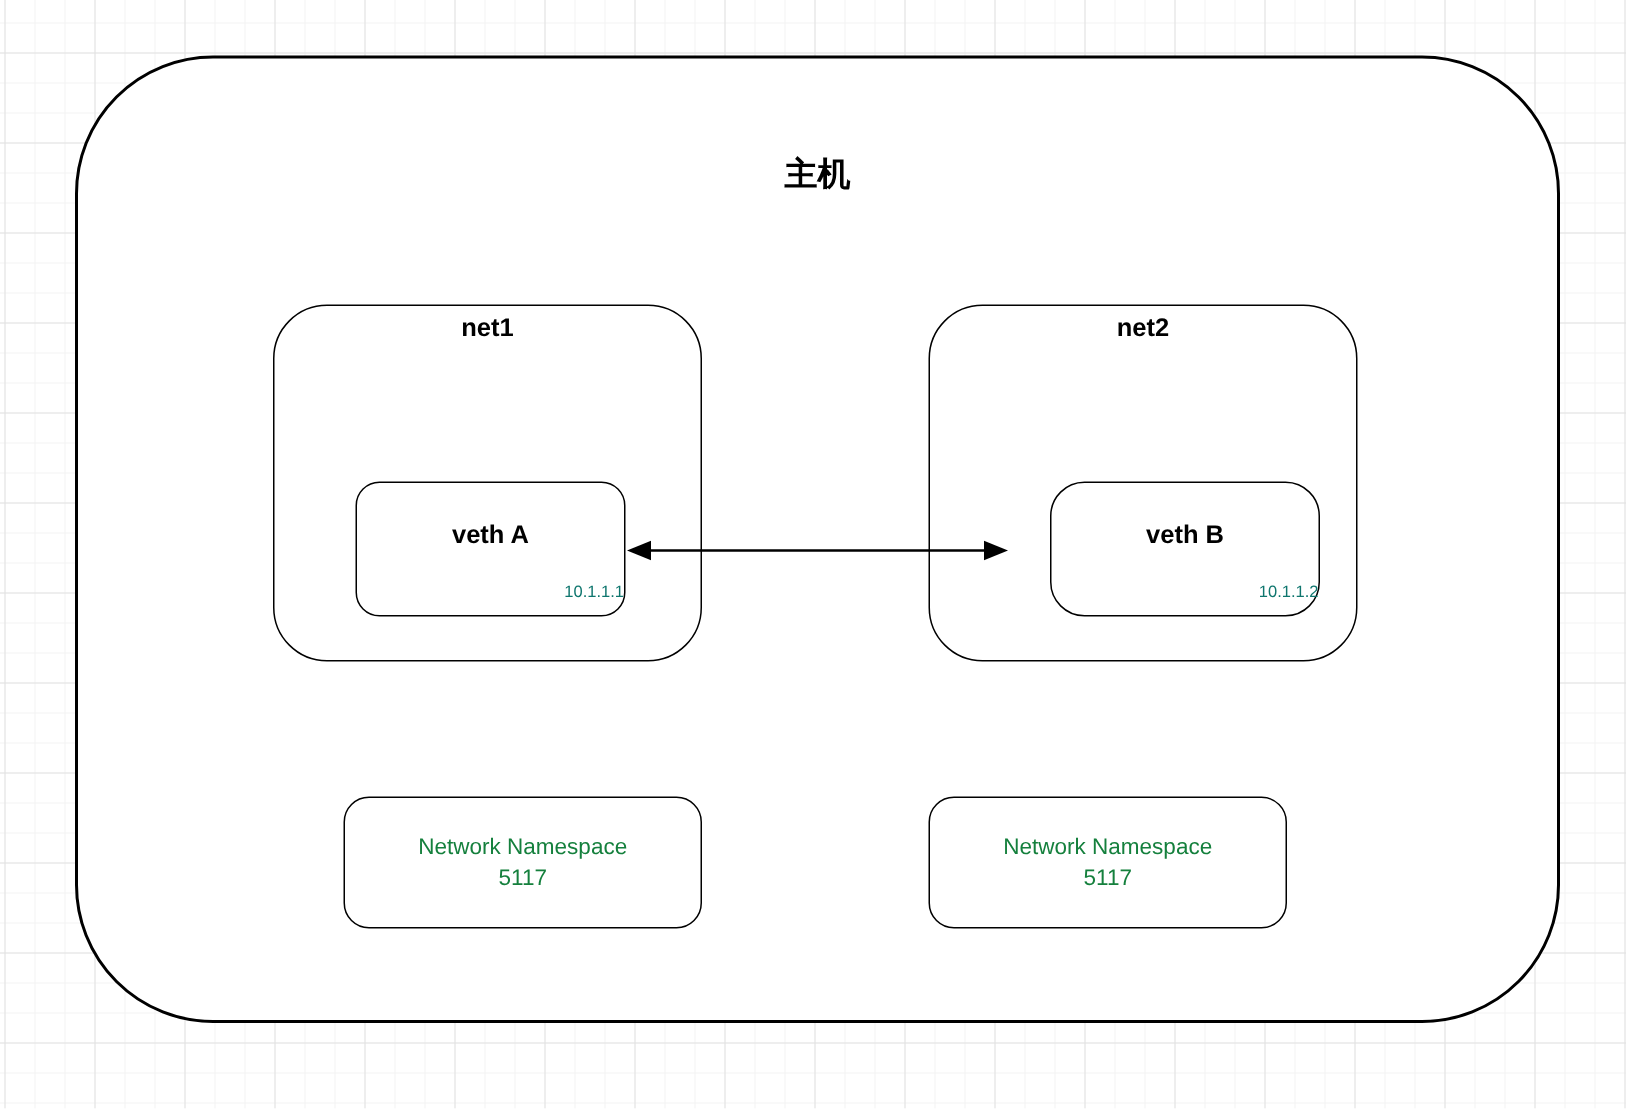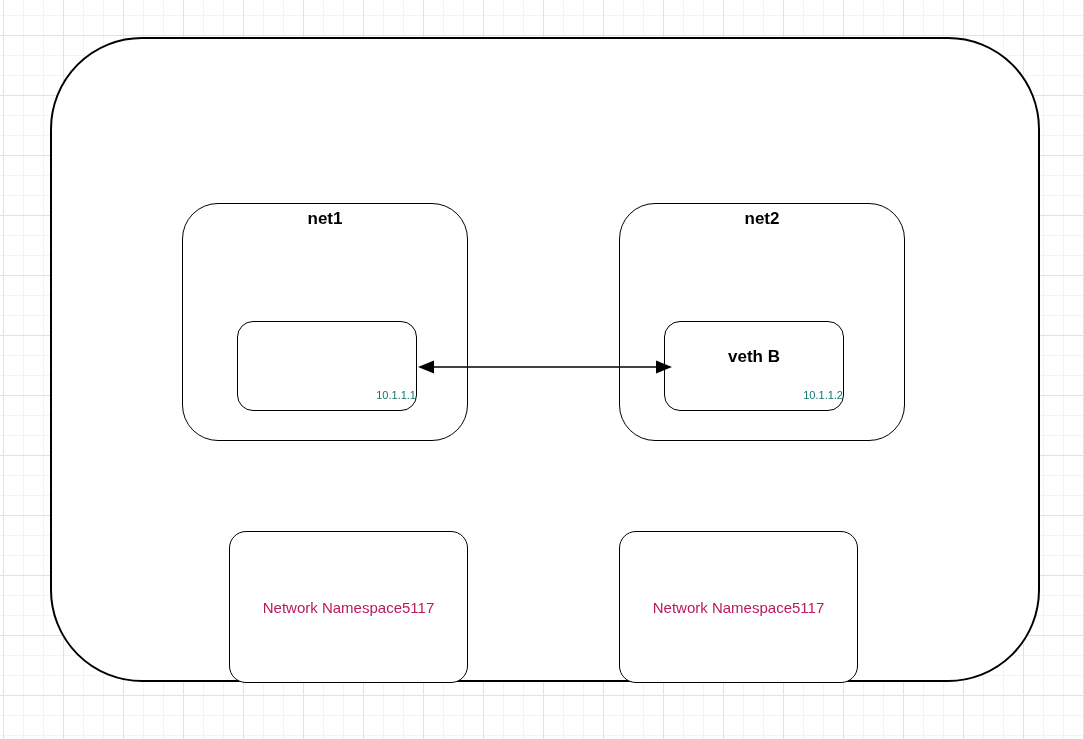--- a/index.html
+++ b/index.html
@@ -59,21 +59,21 @@
 
   .veth-box {
     position: absolute;
     top: 321px;
     width: 180px; height: 90px;
     border: 1.6px solid #000000;
     border-radius: 16px;
     background: #ffffff;
   }
   .veth-a { left: 237px; }
-  .veth-b { left: 664px; }
+  .veth-b { left: 700px; border-radius: 23px; }
   .veth-name {
     position: absolute;
     top: 25px; left: 0;
     width: 100%;
     text-align: center;
     font-size: 17px;
     font-weight: bold;
   }
   .veth-ip {
     position: absolute;
@@ -86,55 +86,57 @@
 
   .arrow-svg {
     position: absolute;
     left: 417px; top: 354px;
     width: 256px; height: 26px;
   }
 
   .ns-box {
     position: absolute;
     top: 531px;
-    width: 239px; height: 152px;
+    width: 239px; height: 88px;
     border: 1.6px solid #000000;
     border-radius: 17px;
     background: #ffffff;
     display: flex;
-    flex-direction: row;
+    flex-direction: column;
     align-items: center;
     justify-content: center;
     text-align: center;
     font-size: 15px;
     line-height: 21px;
-    color: #be185d;
+    color: #15803d;
   }
   .ns-left { left: 229px; }
   .ns-right { left: 619px; }
 </style>
 </head>
 <body>
 
 <div class="canvas">
 
   <div class="host-box"></div>
 
   <div class="host-title">
+    <div>主机</div>
   </div>
 
   <div class="net-box net1">
     <div class="net-label">net1</div>
   </div>
 
   <div class="net-box net2">
     <div class="net-label">net2</div>
   </div>
 
   <div class="veth-box veth-a">
+    <div class="veth-name">veth A</div>
     <div class="veth-ip">10.1.1.1</div>
   </div>
 
   <div class="veth-box veth-b">
     <div class="veth-name">veth B</div>
     <div class="veth-ip">10.1.1.2</div>
   </div>
 
   <svg class="arrow-svg" viewBox="0 0 256 26" xmlns="http://www.w3.org/2000/svg" aria-hidden="true">
     <line x1="15" y1="13" x2="241" y2="13" stroke="#000000" stroke-width="1.7"></line>

